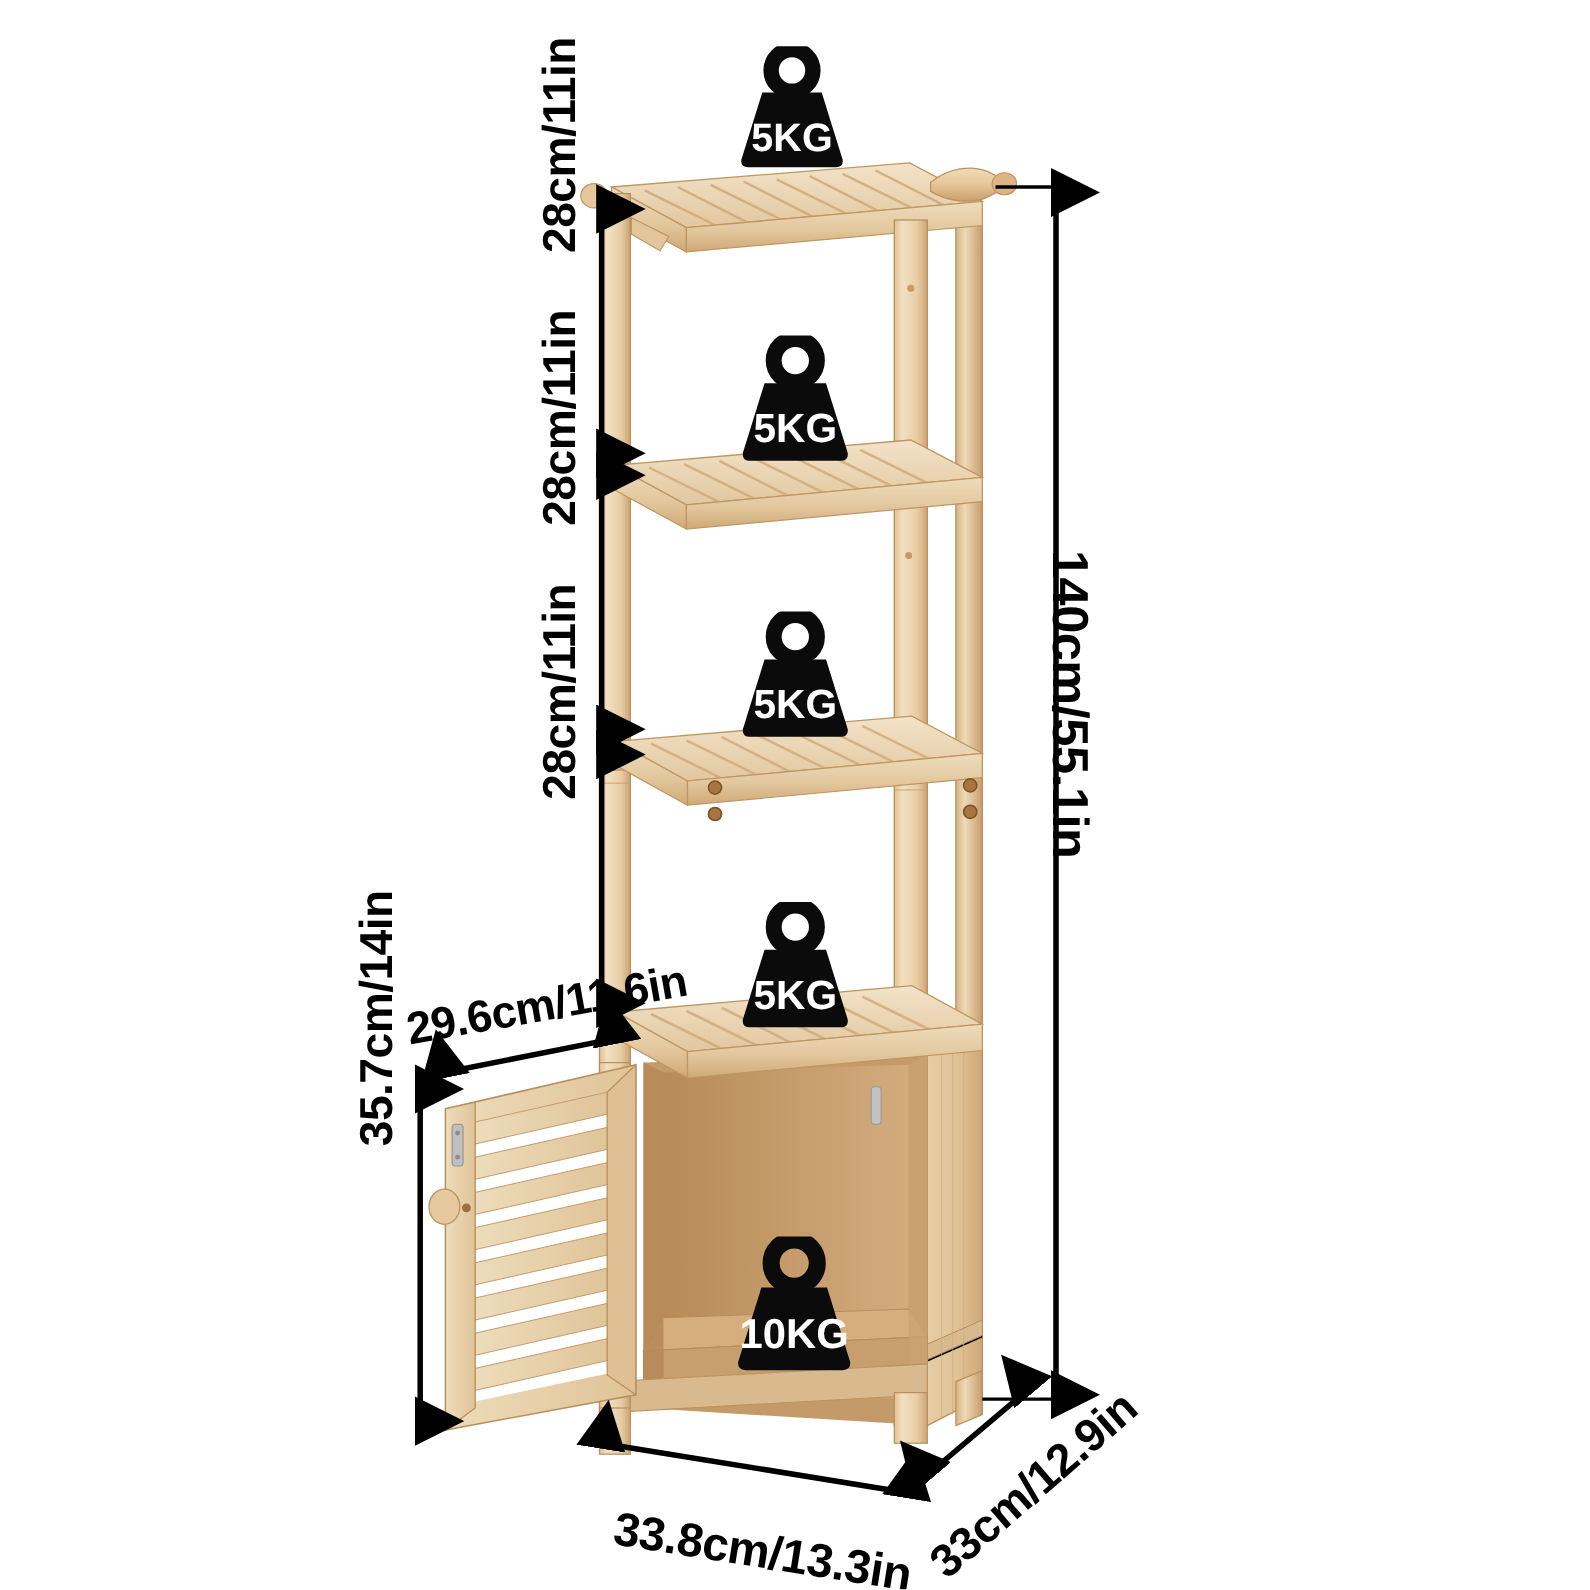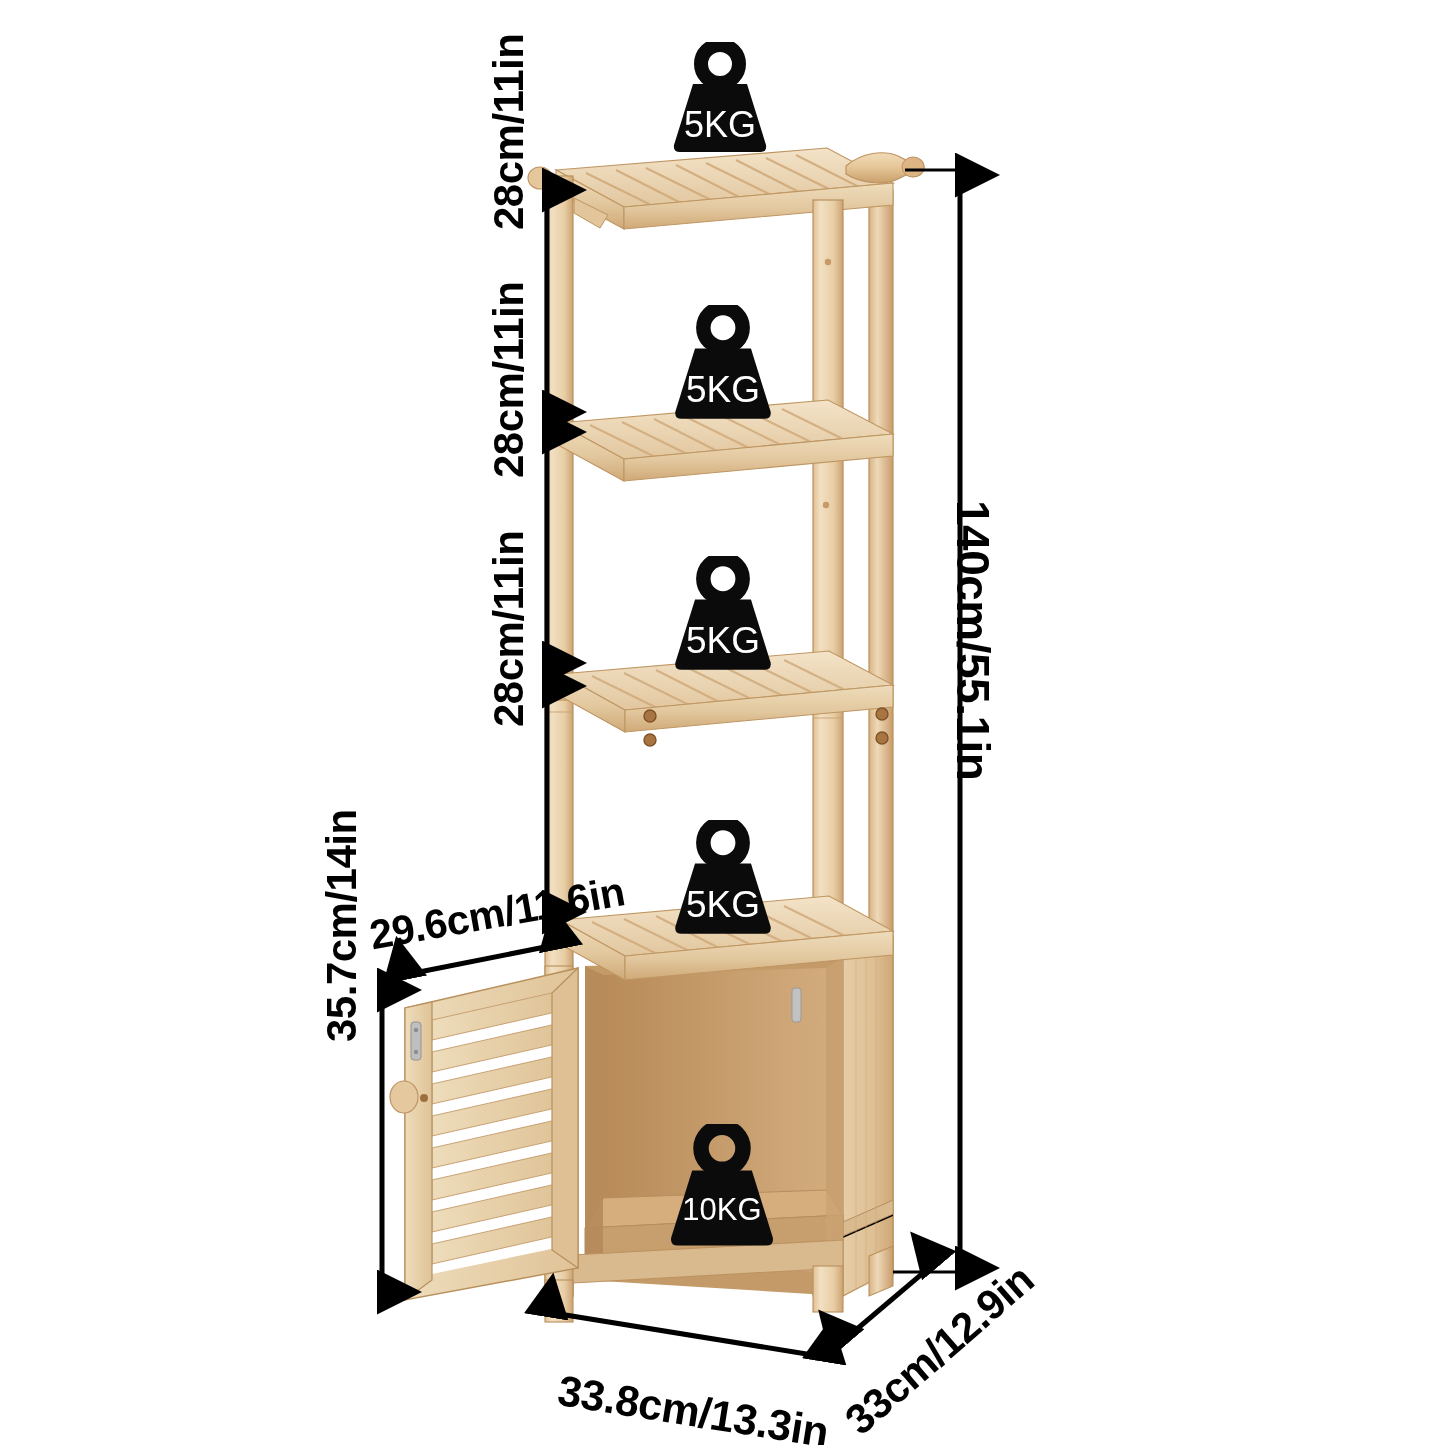--- a/index.html
+++ b/index.html
@@ -33,21 +33,21 @@
   .wicon {
     position: absolute;
   }
   .wicon .kglabel {
     position: absolute;
     left: 0;
     width: 100%;
     text-align: center;
     color: #ffffff;
     font-family: "Liberation Sans", sans-serif;
-    font-weight: normal;
+    font-weight: bold;
     white-space: nowrap;
   }
 </style>
 </head>
 <body>
 
 <div id="stage">
 
   <svg width="1445" height="1445" viewBox="0 0 1445 1445">
     <defs>
@@ -360,16 +360,16 @@
       <path d="M30,42 L84,42 L103,103 Q104,110 97,110 L17,110 Q10,110 11,103 Z" fill="#0b0b0b"></path>
     </svg>
     <span class="kglabel" style="top:64px; font-size:37px;">5KG</span>
   </div>
 
   <div class="wicon" style="left:659px; top:1124px; width:126px; height:126px;">
     <svg width="126" height="126" viewBox="0 0 114 114">
       <circle cx="57" cy="22" r="19" fill="none" stroke="#0b0b0b" stroke-width="14"></circle>
       <path d="M30,42 L84,42 L103,103 Q104,110 97,110 L17,110 Q10,110 11,103 Z" fill="#0b0b0b"></path>
     </svg>
-    <span class="kglabel" style="top:68px; font-size:31px;">10KG</span>
+    <span class="kglabel" style="top:68px; font-size:38px;">10KG</span>
   </div>
 
 </div>
 
 </body></html>

